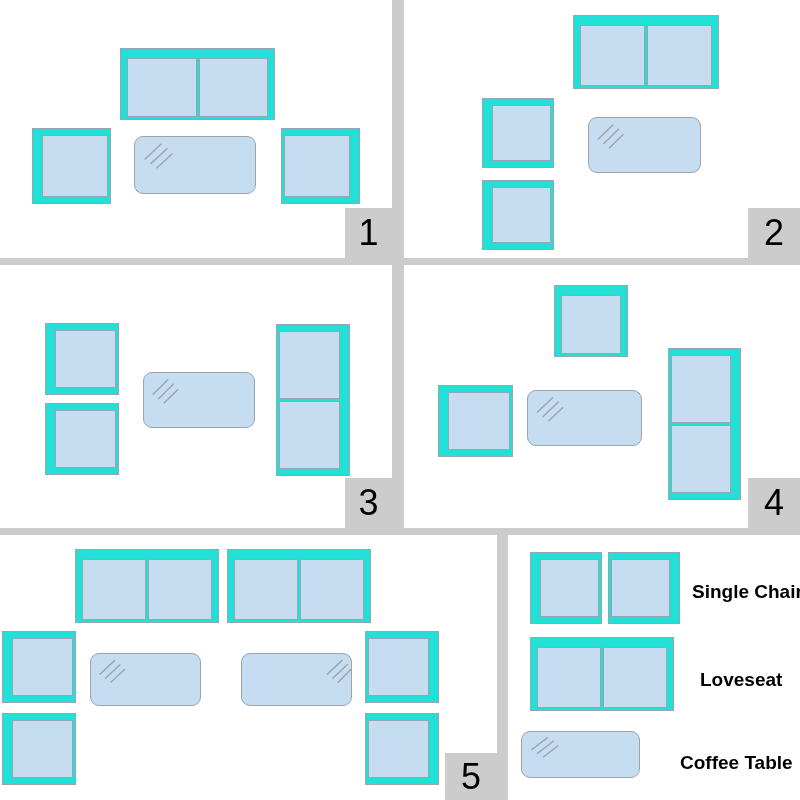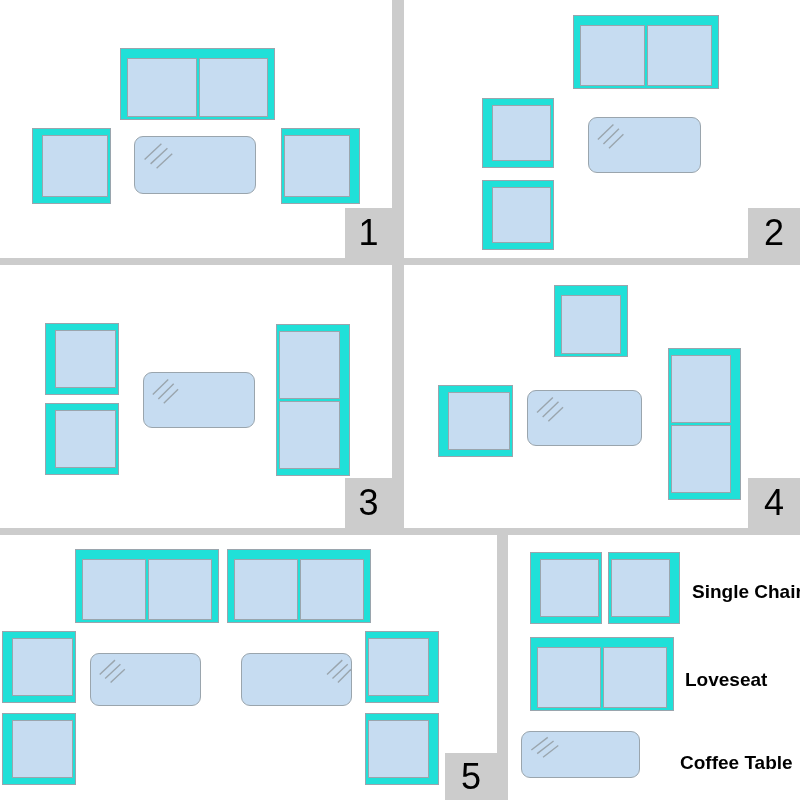--- a/index.html
+++ b/index.html
@@ -219,21 +219,21 @@
         <div class="seat"></div>
       </div>
       <div class="chair back-right" style="left: 100px; top: 17px; width: 72px; height: 72px;">
         <div class="seat"></div>
       </div>
       <div class="legend-label" style="left: 184px; top: 46px;">Single Chair</div>
       <div class="loveseat h" style="left: 22px; top: 102px; width: 144px; height: 74px;">
         <div class="cush a"></div>
         <div class="cush b"></div>
       </div>
-      <div class="legend-label" style="left: 177px; top: 134px;">Loveseat</div>
+      <div class="legend-label" style="left: 192px; top: 134px;">Loveseat</div>
       <div class="table" style="left: 13px; top: 196px; width: 119px; height: 47px;">
         <svg viewBox="0 0 100 50" preserveAspectRatio="none">
           <line x1="8" y1="20" x2="22" y2="6" stroke="#9aa5ad" stroke-width="1.4" vector-effect="non-scaling-stroke"></line>
           <line x1="13" y1="24" x2="27" y2="10" stroke="#9aa5ad" stroke-width="1.4" vector-effect="non-scaling-stroke"></line>
           <line x1="18" y1="28" x2="31" y2="15" stroke="#9aa5ad" stroke-width="1.4" vector-effect="non-scaling-stroke"></line>
         </svg>
       </div>
       <div class="legend-label" style="left: 172px; top: 217px;">Coffee Table</div>
     </div>
   </div>

